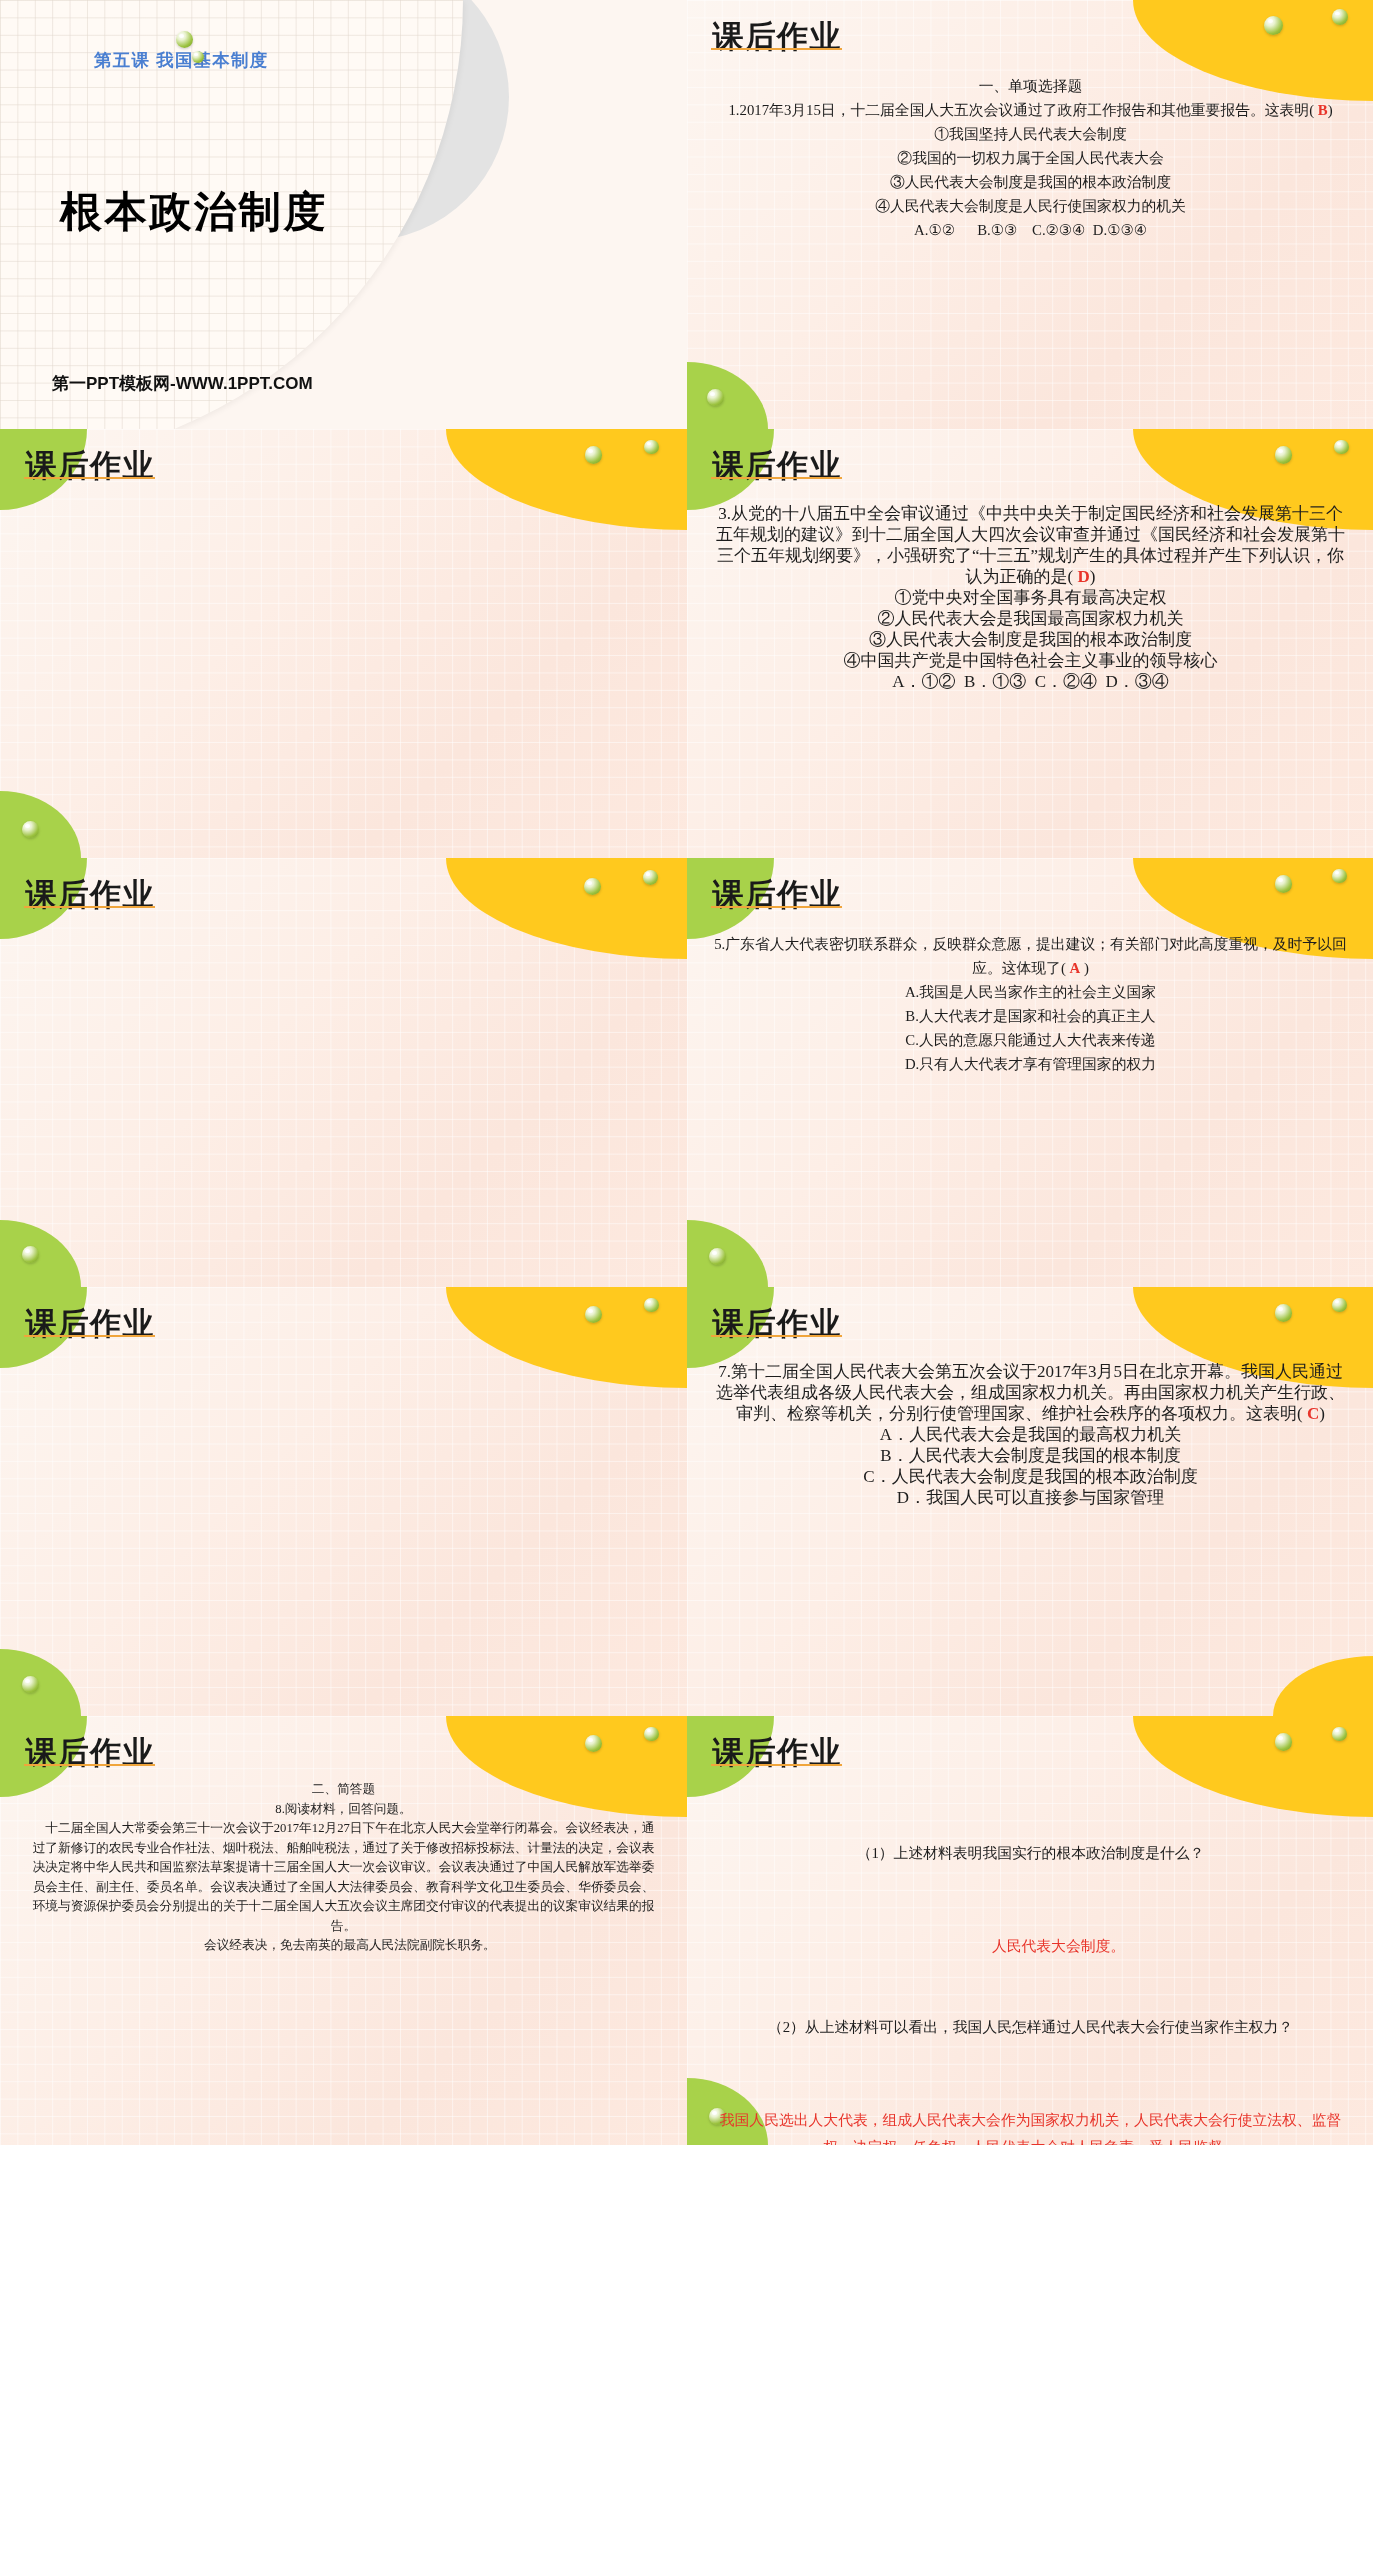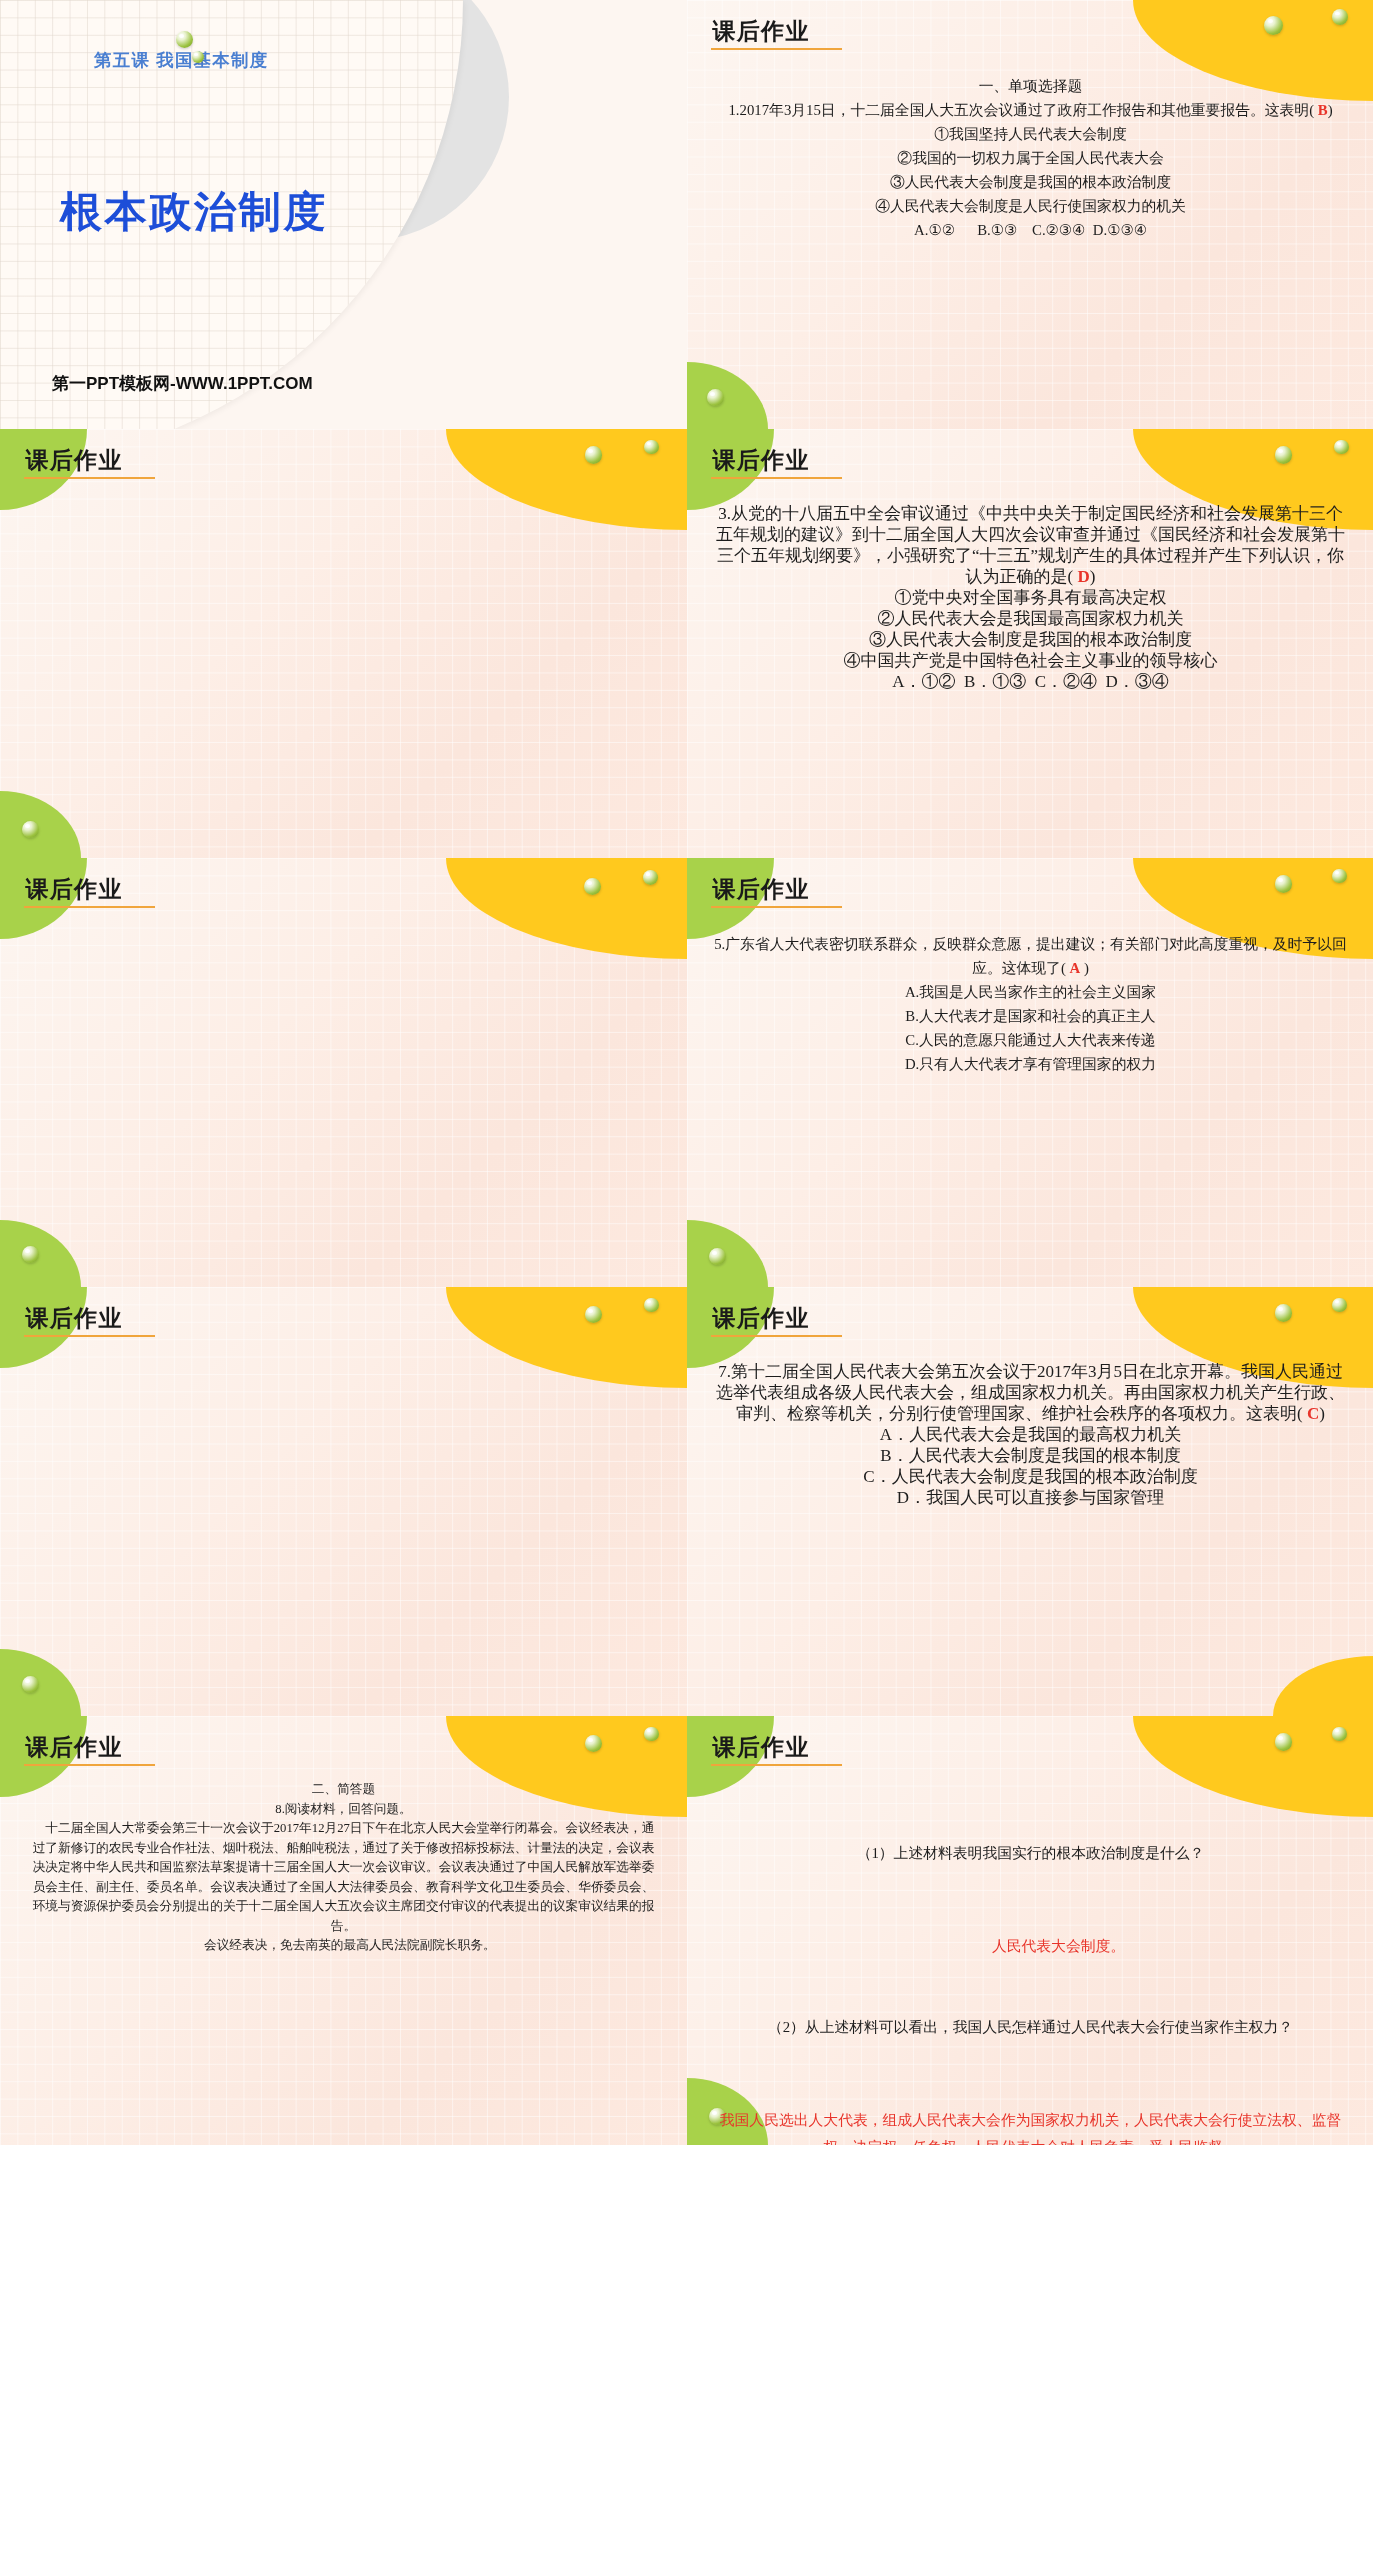--- a/index.html
+++ b/index.html
@@ -55,21 +55,21 @@
     background:radial-gradient(circle at 32% 28%, #ffffff 0%, #e9f2cf 25%, #9bc23f 65%, #6f9626 100%);
     box-shadow:0 1.3px 2.7px rgba(0,0,0,.18);
   }
   .bubble::after{
     content:"";position:absolute;top:16%;left:20%;width:28%;height:22%;
     border-radius:50%;background:rgba(255,255,255,.85);
   }
   
   .hw-title{
     position:absolute;left:25.5px;top:16px;
-    font-size:23px;font-weight:bold;color:#1a1a1a;
+    font-size:31px;font-weight:bold;color:#1a1a1a;
     letter-spacing:1.3px;
   }
   .hw-title-underline{
     position:absolute;left:24px;top:48px;width:131px;height:2px;background:#f0a53c;
   }
   .body-text{
     position:absolute;left:27px;right:27px;top:74px;
     font-size:14.8px;line-height:24px;color:#1d1d1d;
     font-family:"Liberation Serif","DejaVu Serif",serif;
     white-space:pre-wrap;
@@ -118,21 +118,21 @@
     background:#ffc91e;
     border-bottom-left-radius:60% 100%;
     border-bottom-right-radius:45% 100%;
   }
   .cover-lesson{
     position:absolute;left:94px;top:48px;
     font-size:17.4px;color:#4a7fd1;font-weight:bold;letter-spacing:1.3px;
   }
   .cover-main{
     position:absolute;left:60px;top:184px;
-    font-size:42px;font-weight:bold;color:#1d4ed8;letter-spacing:2.7px;
+    font-size:42px;font-weight:bold;color:#000000;letter-spacing:2.7px;
   }
   .cover-site{
     position:absolute;left:52px;top:372px;
     font-size:17px;font-weight:bold;color:#111;
   }
 </style>
 </head>
 <body>
 
 <div class="deck">

